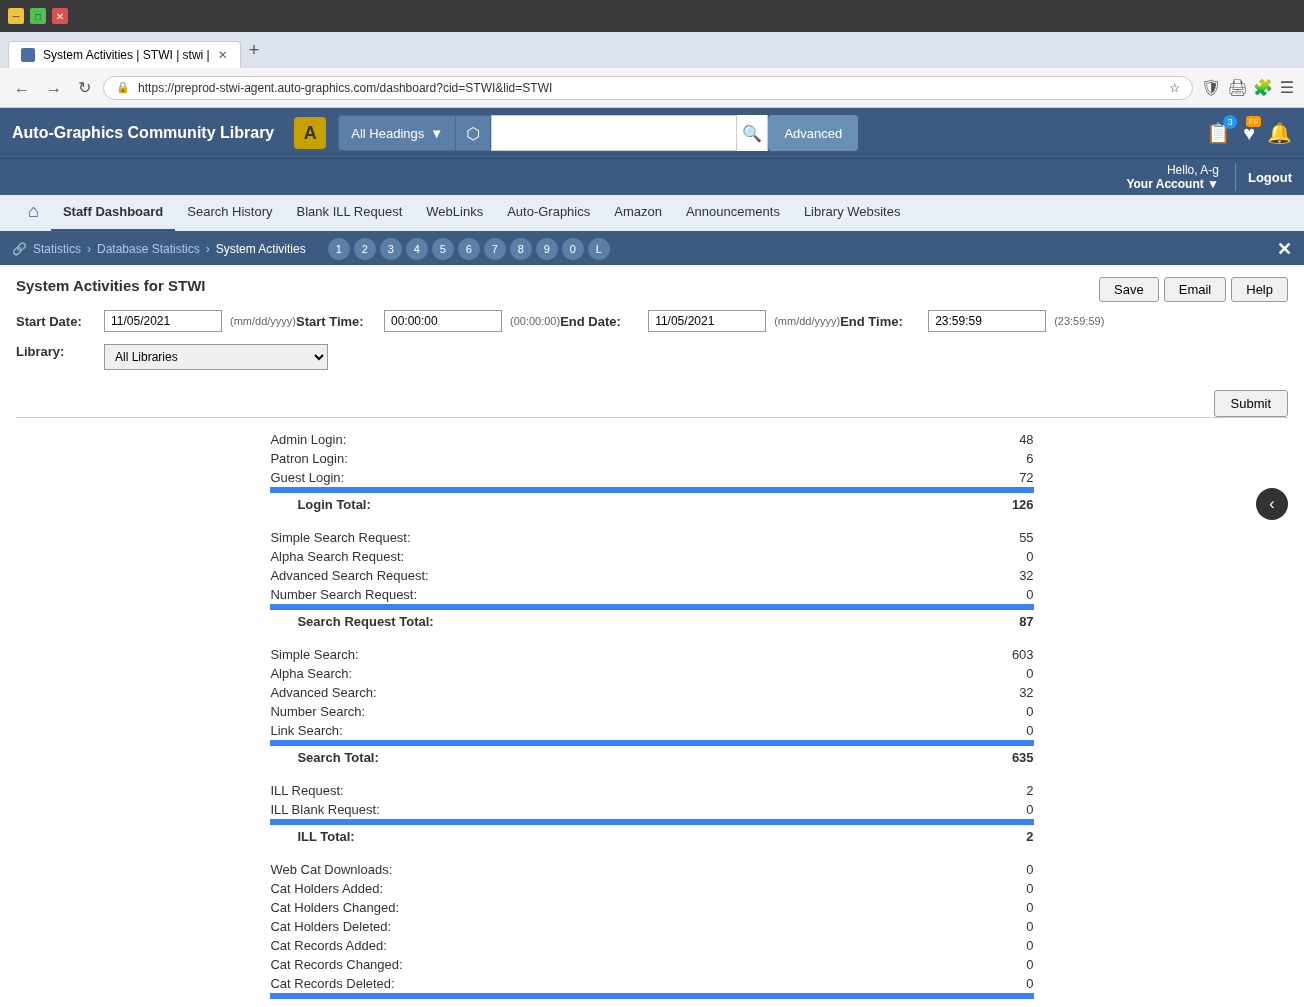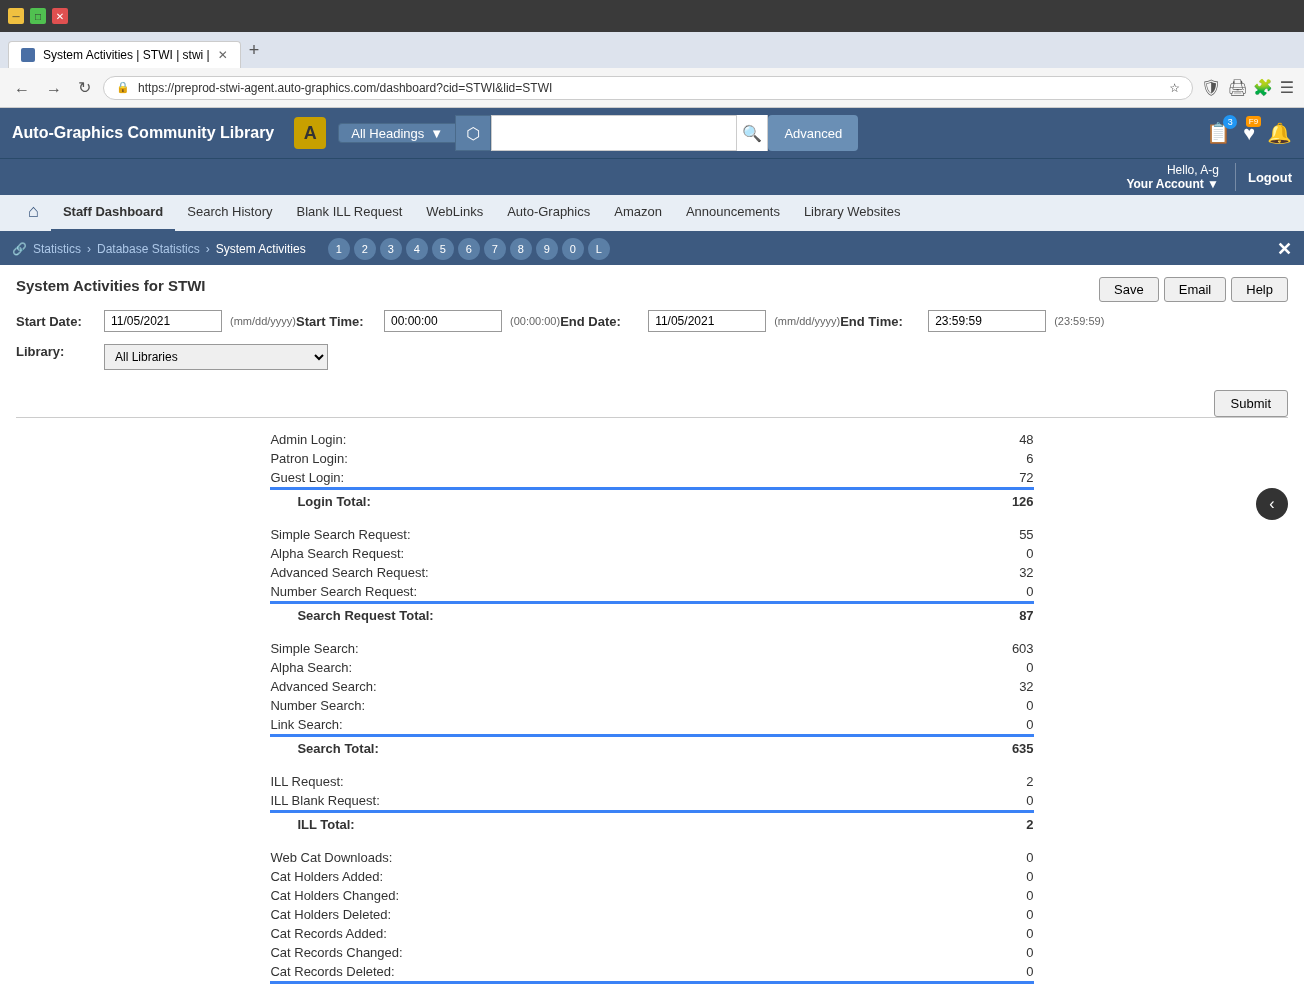--- a/index.html
+++ b/index.html
@@ -108,21 +108,21 @@
       max-width: 520px;
     }
     .headings-dropdown {
       background: #5b7fa6;
       border: 1px solid #4a6a8a;
       border-right: none;
       color: white;
       padding: 6px 12px;
       font-size: 13px;
       cursor: pointer;
-      height: 20px;
+      height: 36px;
       display: flex;
       align-items: center;
       gap: 6px;
       white-space: nowrap;
       border-radius: 4px 0 0 4px;
     }
     .db-icon {
       background: #5b7fa6;
       border: 1px solid #4a6a8a;
       height: 36px;
@@ -343,21 +343,21 @@
       width: 60%;
       margin: 0 auto;
     }
     .stats-row {
       display: flex;
       justify-content: space-between;
       padding: 2px 0;
       font-size: 13px;
       color: #333;
     }
-    .stats-row.divider { border-bottom: 3px solid #3b82f6; margin-bottom: 2px; }
+    .stats-row.divider { border-bottom: 6px solid #3b82f6; margin-bottom: 2px; }
     .stats-row.total { font-weight: bold; margin-left: 27px; }
     .stats-value { text-align: right; min-width: 40px; }
 
     
     .side-arrow {
       position: fixed;
       right: 16px;
       top: 50%;
       transform: translateY(-50%);
       background: #333;

